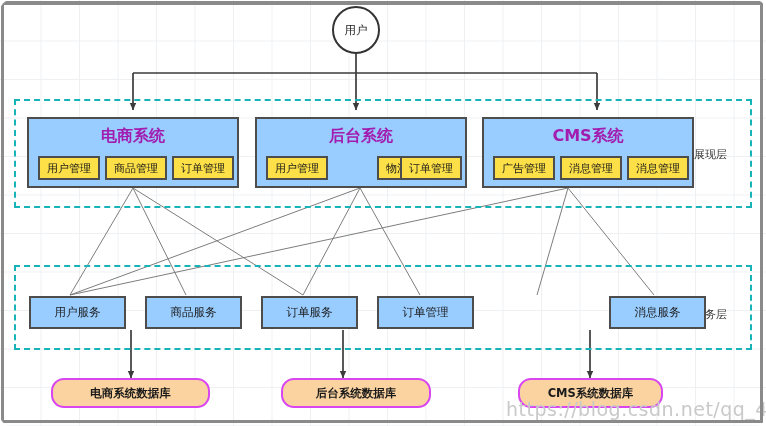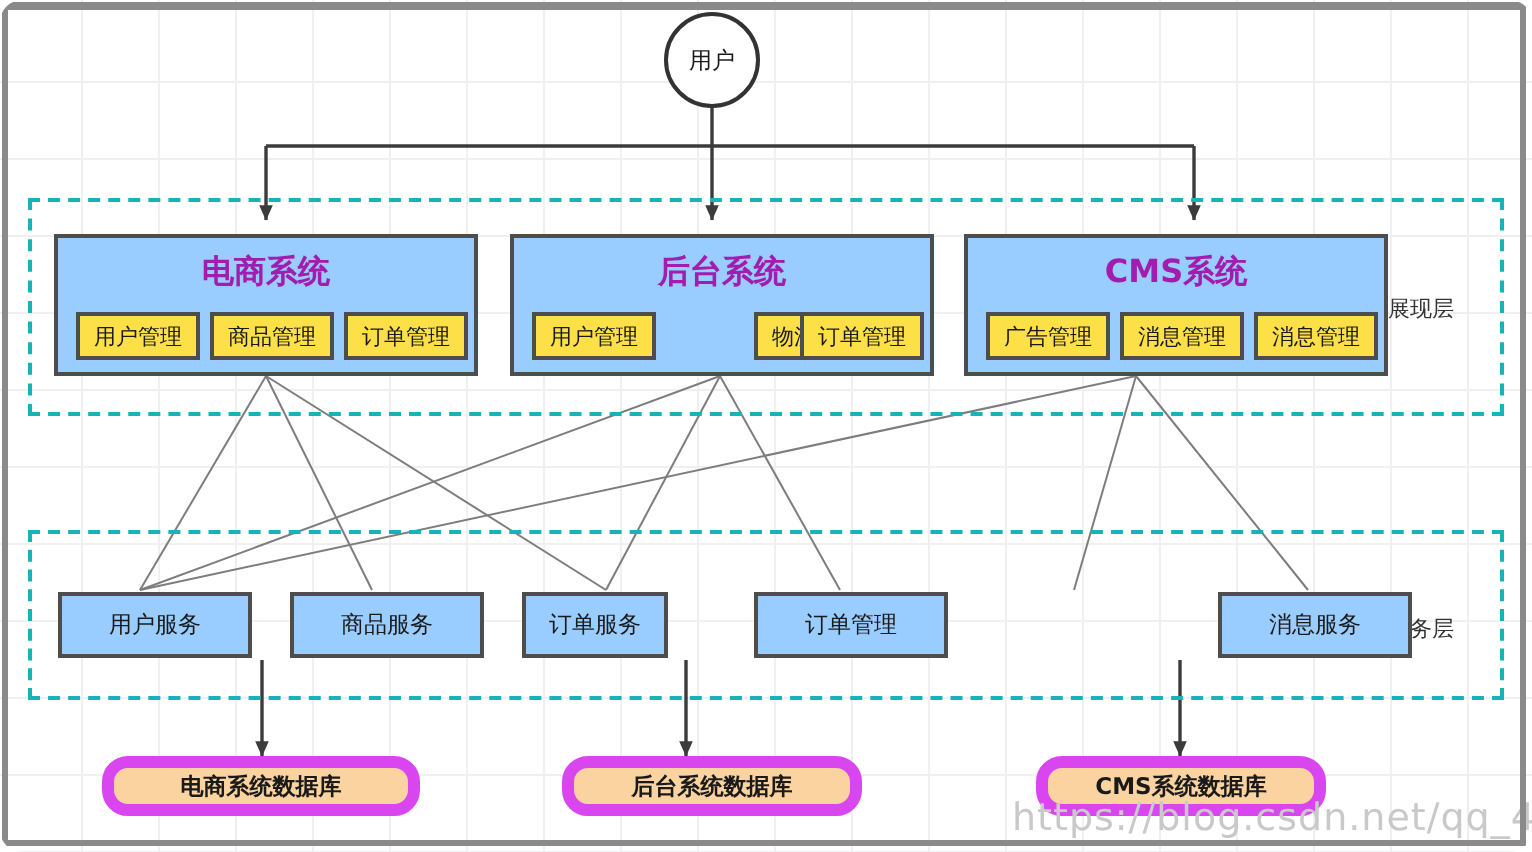--- a/index.html
+++ b/index.html
@@ -98,21 +98,21 @@
     font-size:11.5px;
     color:#1a1a1a;
     display:flex;align-items:center;justify-content:center;
     white-space:nowrap;
   }
 
   
   .dbbox{
     position:absolute;
     background:#fad3a0;
-    border:6px solid #d946ef;
+    border:2px solid #d946ef;
     border-radius:13px;
     box-sizing:border-box;
     font-size:11.5px;
     font-weight:bold;
     color:#1a1a1a;
     display:flex;align-items:center;justify-content:center;
     white-space:nowrap;
   }
 
   
@@ -207,21 +207,21 @@
     <div class="submod" style="left:9px;top:37px;width:62px;height:24px;">广告管理</div>
     <div class="submod" style="left:76px;top:37px;width:62px;height:24px;">消息管理</div>
     <div class="submod" style="left:143px;top:37px;width:62px;height:24px;">消息管理</div>
   </div>
 
   <div class="layer" style="left:14px;top:265px;width:738px;height:85px;"></div>
   <div class="layer-label" style="left:694px;top:307px;">服务层</div>
 
   <div class="svcbox" style="left:29px;top:296px;width:97px;height:33px;">用户服务</div>
   <div class="svcbox" style="left:145px;top:296px;width:97px;height:33px;">商品服务</div>
-  <div class="svcbox" style="left:261px;top:296px;width:73px;height:33px;">订单服务</div>
+  <div class="svcbox" style="left:261px;top:296px;width:97px;height:33px;">订单服务</div>
   <div class="svcbox" style="left:377px;top:296px;width:97px;height:33px;">订单管理</div>
   <div class="svcbox" style="left:609px;top:296px;width:97px;height:33px;">消息服务</div>
 
   <div class="dbbox" style="left:51px;top:378px;width:159px;height:30px;">电商系统数据库</div>
   <div class="dbbox" style="left:281px;top:378px;width:150px;height:30px;">后台系统数据库</div>
   <div class="dbbox" style="left:518px;top:378px;width:145px;height:30px;">CMS系统数据库</div>
 
   <div id="wm">
     <div class="wm-text" style="left:506px;top:398px;">https://blog.csdn.net/qq_43478625</div>
   </div>

